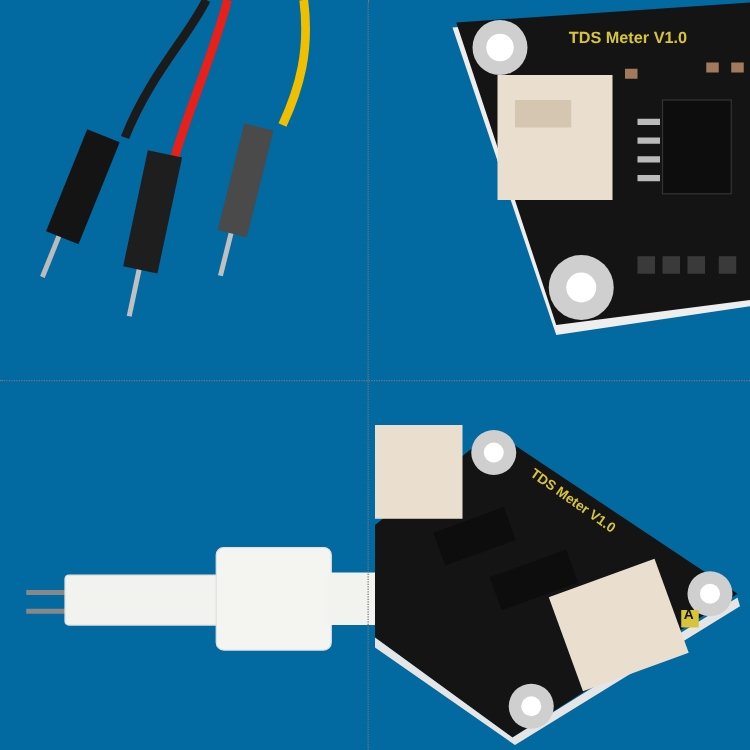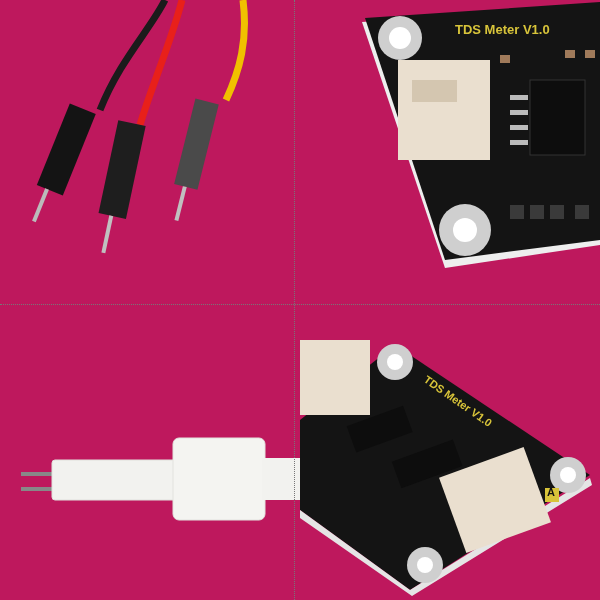--- a/index.html
+++ b/index.html
@@ -1,17 +1,17 @@
 <!DOCTYPE html>
 <html><head>
 <meta charset="utf-8">
 <style>
   html,body{margin:0;padding:0;background:#fff;}
   body{width:600px;height:600px;position:relative;overflow:hidden;font-family:"Liberation Sans",sans-serif;}
-  .panel{position:absolute;width:300px;height:300px;overflow:hidden;background:#be185d;}
+  .panel{position:absolute;width:300px;height:300px;overflow:hidden;background:#0369a1;}
   .divider-v{position:absolute;left:294px;top:0;width:0;height:600px;border-left:1px dotted #777;}
   .divider-h{position:absolute;left:0;top:304px;width:600px;height:0;border-top:1px dotted #777;}
   .pcb-label{position:absolute;color:#d8c43a;font-weight:bold;font-size:13px;white-space:nowrap;}
 </style>
 </head>
 <body>
 
 <div class="panel" style="left:0;top:0;">
   <svg width="300" height="300">
 

